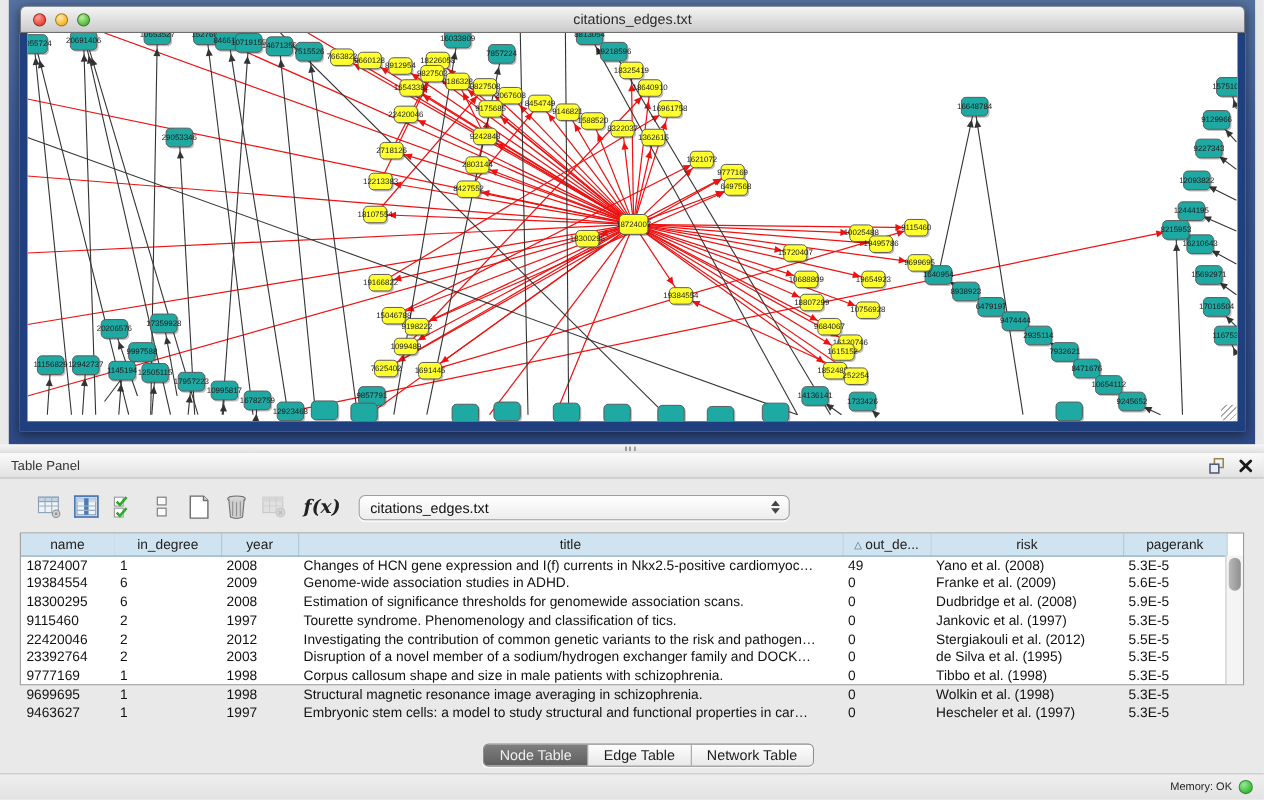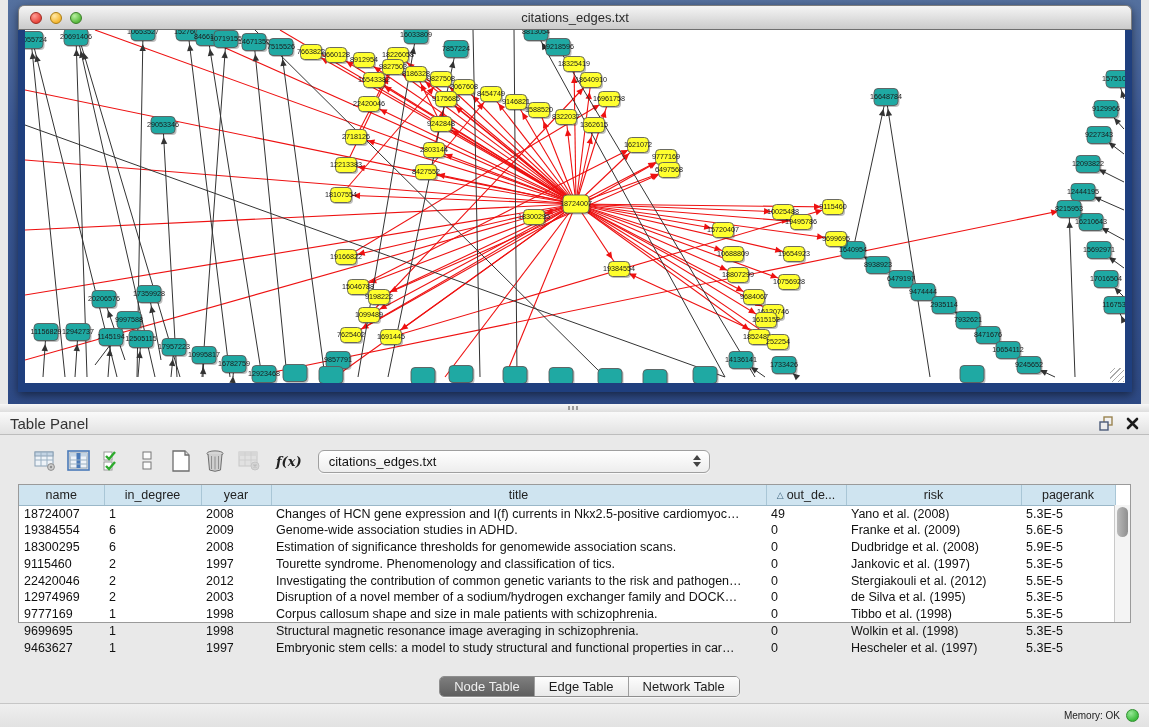--- a/index.html
+++ b/index.html
@@ -29,28 +29,28 @@
   
   .divider { position:absolute; left:0; top:404px; width:1149px; height:8px;
              background:linear-gradient(#f7f7f7,#dedede); }
   .divider .handle { position:absolute; left:568px; top:2px; width:10px; height:4px;
              background:repeating-linear-gradient(90deg,#9a9a9a 0 2px, transparent 2px 4px); }
 
   
   .table-panel { position:absolute; left:0; top:412px; width:1149px; height:315px; background:#e9e9e9; }
   .panel-header { height:23px; display:flex; align-items:center; padding:0 10px;
                   background:linear-gradient(#fafafa,#e2e2e2); border-bottom:1px solid #bdbdbd; }
-  .panel-title { font-size:15px; color:#333; }
+  .panel-title { font-size:12px; color:#333; }
   .panel-header-right { margin-left:auto; display:flex; align-items:center; gap:12px; }
 
   .toolbar { position:absolute; left:0; top:28px; height:42px; width:100%;
              display:flex; align-items:center; padding-left:30px; }
   .tool { width:30px; height:28px; display:flex; align-items:center; justify-content:center; margin-right:4px; }
   .tool.disabled { opacity:.45; }
-  .fx { font-family:"DejaVu Serif", serif; font-style:italic; font-weight:bold; font-size:13px; color:#222; margin:0 6px 0 8px;}
+  .fx { font-family:"DejaVu Serif", serif; font-style:italic; font-weight:bold; font-size:17px; color:#222; margin:0 6px 0 8px;}
   .combo { position:relative; width:392px; height:23px; margin-left:10px; border:1px solid #9f9f9f; border-radius:6px;
            background:linear-gradient(#ffffff,#ededed); display:flex; align-items:center; padding:0 26px 0 10px;
            font-size:13px; color:#111; box-shadow:0 1px 1px rgba(255,255,255,.8); }
   .combo .arrows { position:absolute; right:8px; top:4px; display:flex; flex-direction:column; gap:2px; }
   .combo .arrows i { display:block; width:0; height:0; border-left:4px solid transparent; border-right:4px solid transparent; }
   .combo .arrows i.up   { border-bottom:5px solid #444; }
   .combo .arrows i.down { border-top:5px solid #444; }
 
   .table-outer { position:absolute; left:18px; top:72px; width:1113px; height:139px;
                  background:#fff; border:1px solid #9a9a9a; }
@@ -801,21 +801,21 @@
             <tr>
               <td>22420046</td>
               <td>2</td>
               <td>2012</td>
               <td>Investigating the contribution of common genetic variants to the risk and pathogen…</td>
               <td>0</td>
               <td>Stergiakouli et al. (2012)</td>
               <td>5.5E-5</td>
             </tr>
             <tr>
-              <td>12974969</td>
+              <td>23392764</td>
               <td>2</td>
               <td>2003</td>
               <td>Disruption of a novel member of a sodium/hydrogen exchanger family and DOCK…</td>
               <td>0</td>
               <td>de Silva et al. (1995)</td>
               <td>5.3E-5</td>
             </tr>
             <tr>
               <td>9777169</td>
               <td>1</td>

